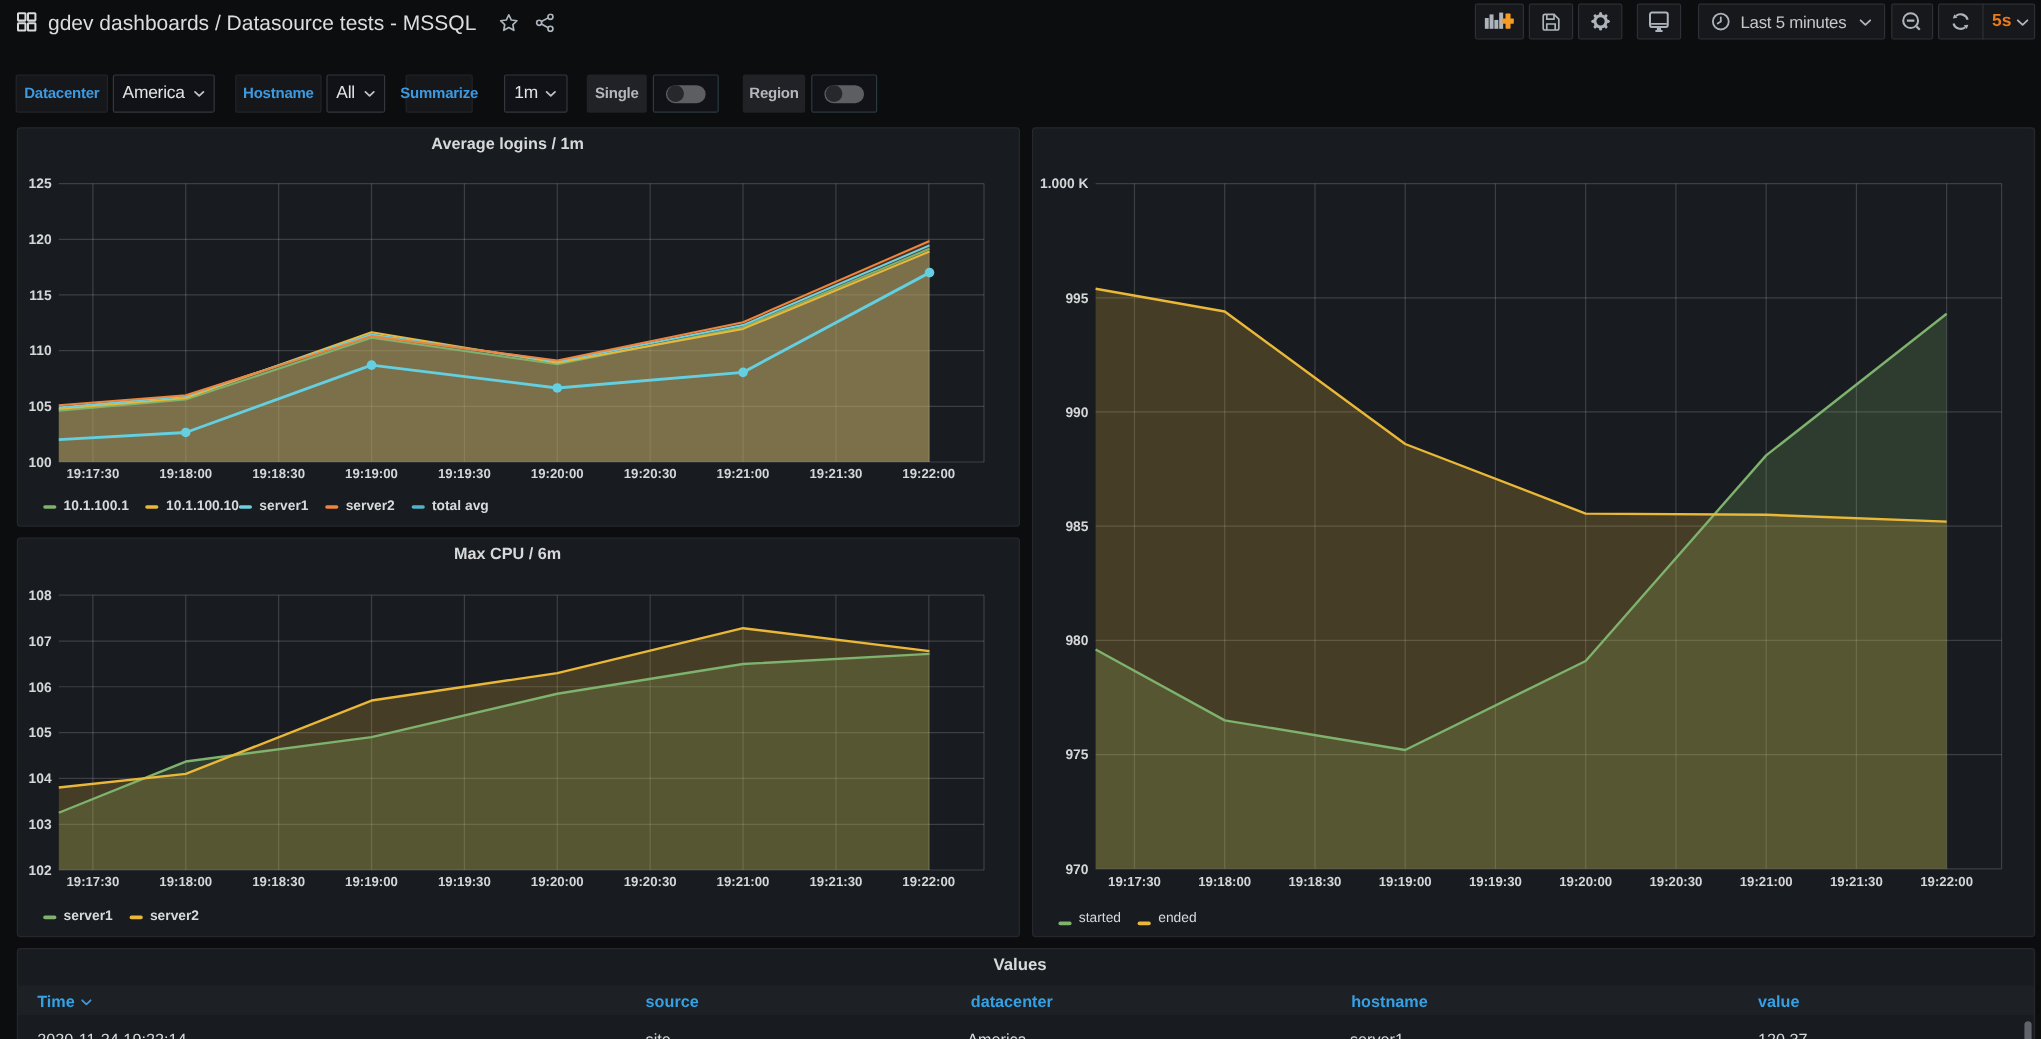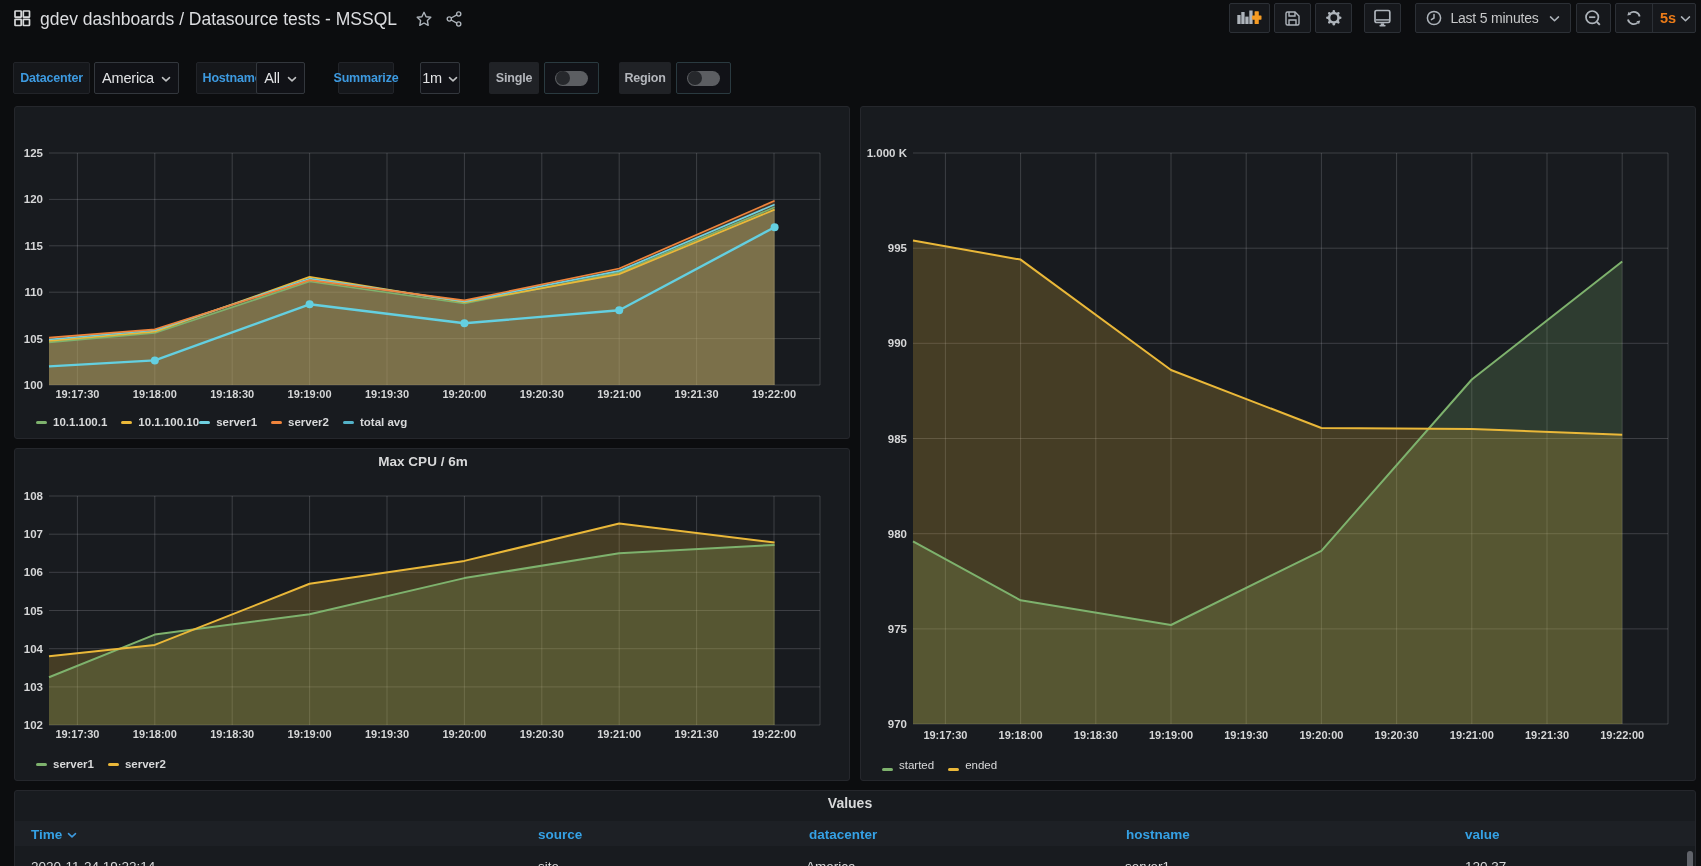--- a/index.html
+++ b/index.html
@@ -107,40 +107,41 @@
     <span style="margin:0 4px 0 7px;font-size:14.5px;font-weight:700;color:#EB7B18">5s</span>
     <svg width="11" height="9" viewBox="0 0 11 9" style="">
       <path d="M1.5 2.9 L5.5 6.7 L9.5 2.9" fill="none" stroke="#aeb4bb" stroke-width="1.5" stroke-linecap="round" stroke-linejoin="round"></path>
     </svg>
   </div>
 <div class="vlabel" style="left:13px;width:77px">Datacenter</div>
 <div class="vdrop" style="left:94px;width:85px">America<span style="margin-left:7px"><svg width="10" height="8" viewBox="0 0 10 8" style="">
         <path d="M1.5 2.6 L5.0 5.9 L8.5 2.6" fill="none" stroke="#c0c1c3" stroke-width="1.5" stroke-linecap="round" stroke-linejoin="round"></path>
       </svg></span></div>
 <div class="vlabel" style="left:196px;width:72px">Hostname</div>
-<div class="vdrop" style="left:256px;width:49px">All<span style="margin-left:7px"><svg width="10" height="8" viewBox="0 0 10 8" style="">
+<div class="vdrop" style="left:272px;width:49px">All<span style="margin-left:7px"><svg width="10" height="8" viewBox="0 0 10 8" style="">
         <path d="M1.5 2.6 L5.0 5.9 L8.5 2.6" fill="none" stroke="#c0c1c3" stroke-width="1.5" stroke-linecap="round" stroke-linejoin="round"></path>
       </svg></span></div>
 <div class="vlabel" style="left:338px;width:56px">Summarize</div>
-<div class="vdrop" style="left:420px;width:40px">1m<span style="margin-left:6px"><svg width="10" height="8" viewBox="0 0 10 8" style="">
+<div class="vdrop" style="left:420px;width:53px">1m<span style="margin-left:6px"><svg width="10" height="8" viewBox="0 0 10 8" style="">
         <path d="M1.5 2.6 L5.0 5.9 L8.5 2.6" fill="none" stroke="#c0c1c3" stroke-width="1.5" stroke-linecap="round" stroke-linejoin="round"></path>
       </svg></span></div>
 <div class="glabel" style="left:489px;width:50px">Single</div>
 <div class="gtoggle" style="left:544px;width:55px">
     <span style="display:inline-block;width:33px;height:15px;border-radius:8px;background:#5c5e62;position:relative;">
       <span style="position:absolute;left:1px;top:0.5px;width:14px;height:14px;border-radius:50%;background:#26282c"></span>
     </span>
   </div>
 <div class="glabel" style="left:619px;width:52px">Region</div>
 <div class="gtoggle" style="left:676px;width:55px">
     <span style="display:inline-block;width:33px;height:15px;border-radius:8px;background:#5c5e62;position:relative;">
       <span style="position:absolute;left:1px;top:0.5px;width:14px;height:14px;border-radius:50%;background:#26282c"></span>
     </span>
   </div>
 <div class="panel" style="left:14px;top:106px;width:836px;height:333px">
+    <div class="ptitle" style="transform:translateX(-9px)">Average logins / 1m</div>
     <svg width="836" height="333" style="position:absolute;left:0;top:0">
       <line x1="34" y1="46.0" x2="805" y2="46.0" stroke="rgba(210,210,220,0.2)" stroke-width="1"></line>
       <line x1="34" y1="92.4" x2="805" y2="92.4" stroke="rgba(210,210,220,0.2)" stroke-width="1"></line>
       <line x1="34" y1="138.8" x2="805" y2="138.8" stroke="rgba(210,210,220,0.2)" stroke-width="1"></line>
       <line x1="34" y1="185.2" x2="805" y2="185.2" stroke="rgba(210,210,220,0.2)" stroke-width="1"></line>
       <line x1="34" y1="231.6" x2="805" y2="231.6" stroke="rgba(210,210,220,0.2)" stroke-width="1"></line>
       <line x1="34" y1="278.0" x2="805" y2="278.0" stroke="rgba(210,210,220,0.2)" stroke-width="1"></line>
       <line x1="62.4" y1="46.0" x2="62.4" y2="278.0" stroke="rgba(210,210,220,0.2)" stroke-width="1"></line>
       <line x1="139.8" y1="46.0" x2="139.8" y2="278.0" stroke="rgba(210,210,220,0.2)" stroke-width="1"></line>
       <line x1="217.2" y1="46.0" x2="217.2" y2="278.0" stroke="rgba(210,210,220,0.2)" stroke-width="1"></line>

